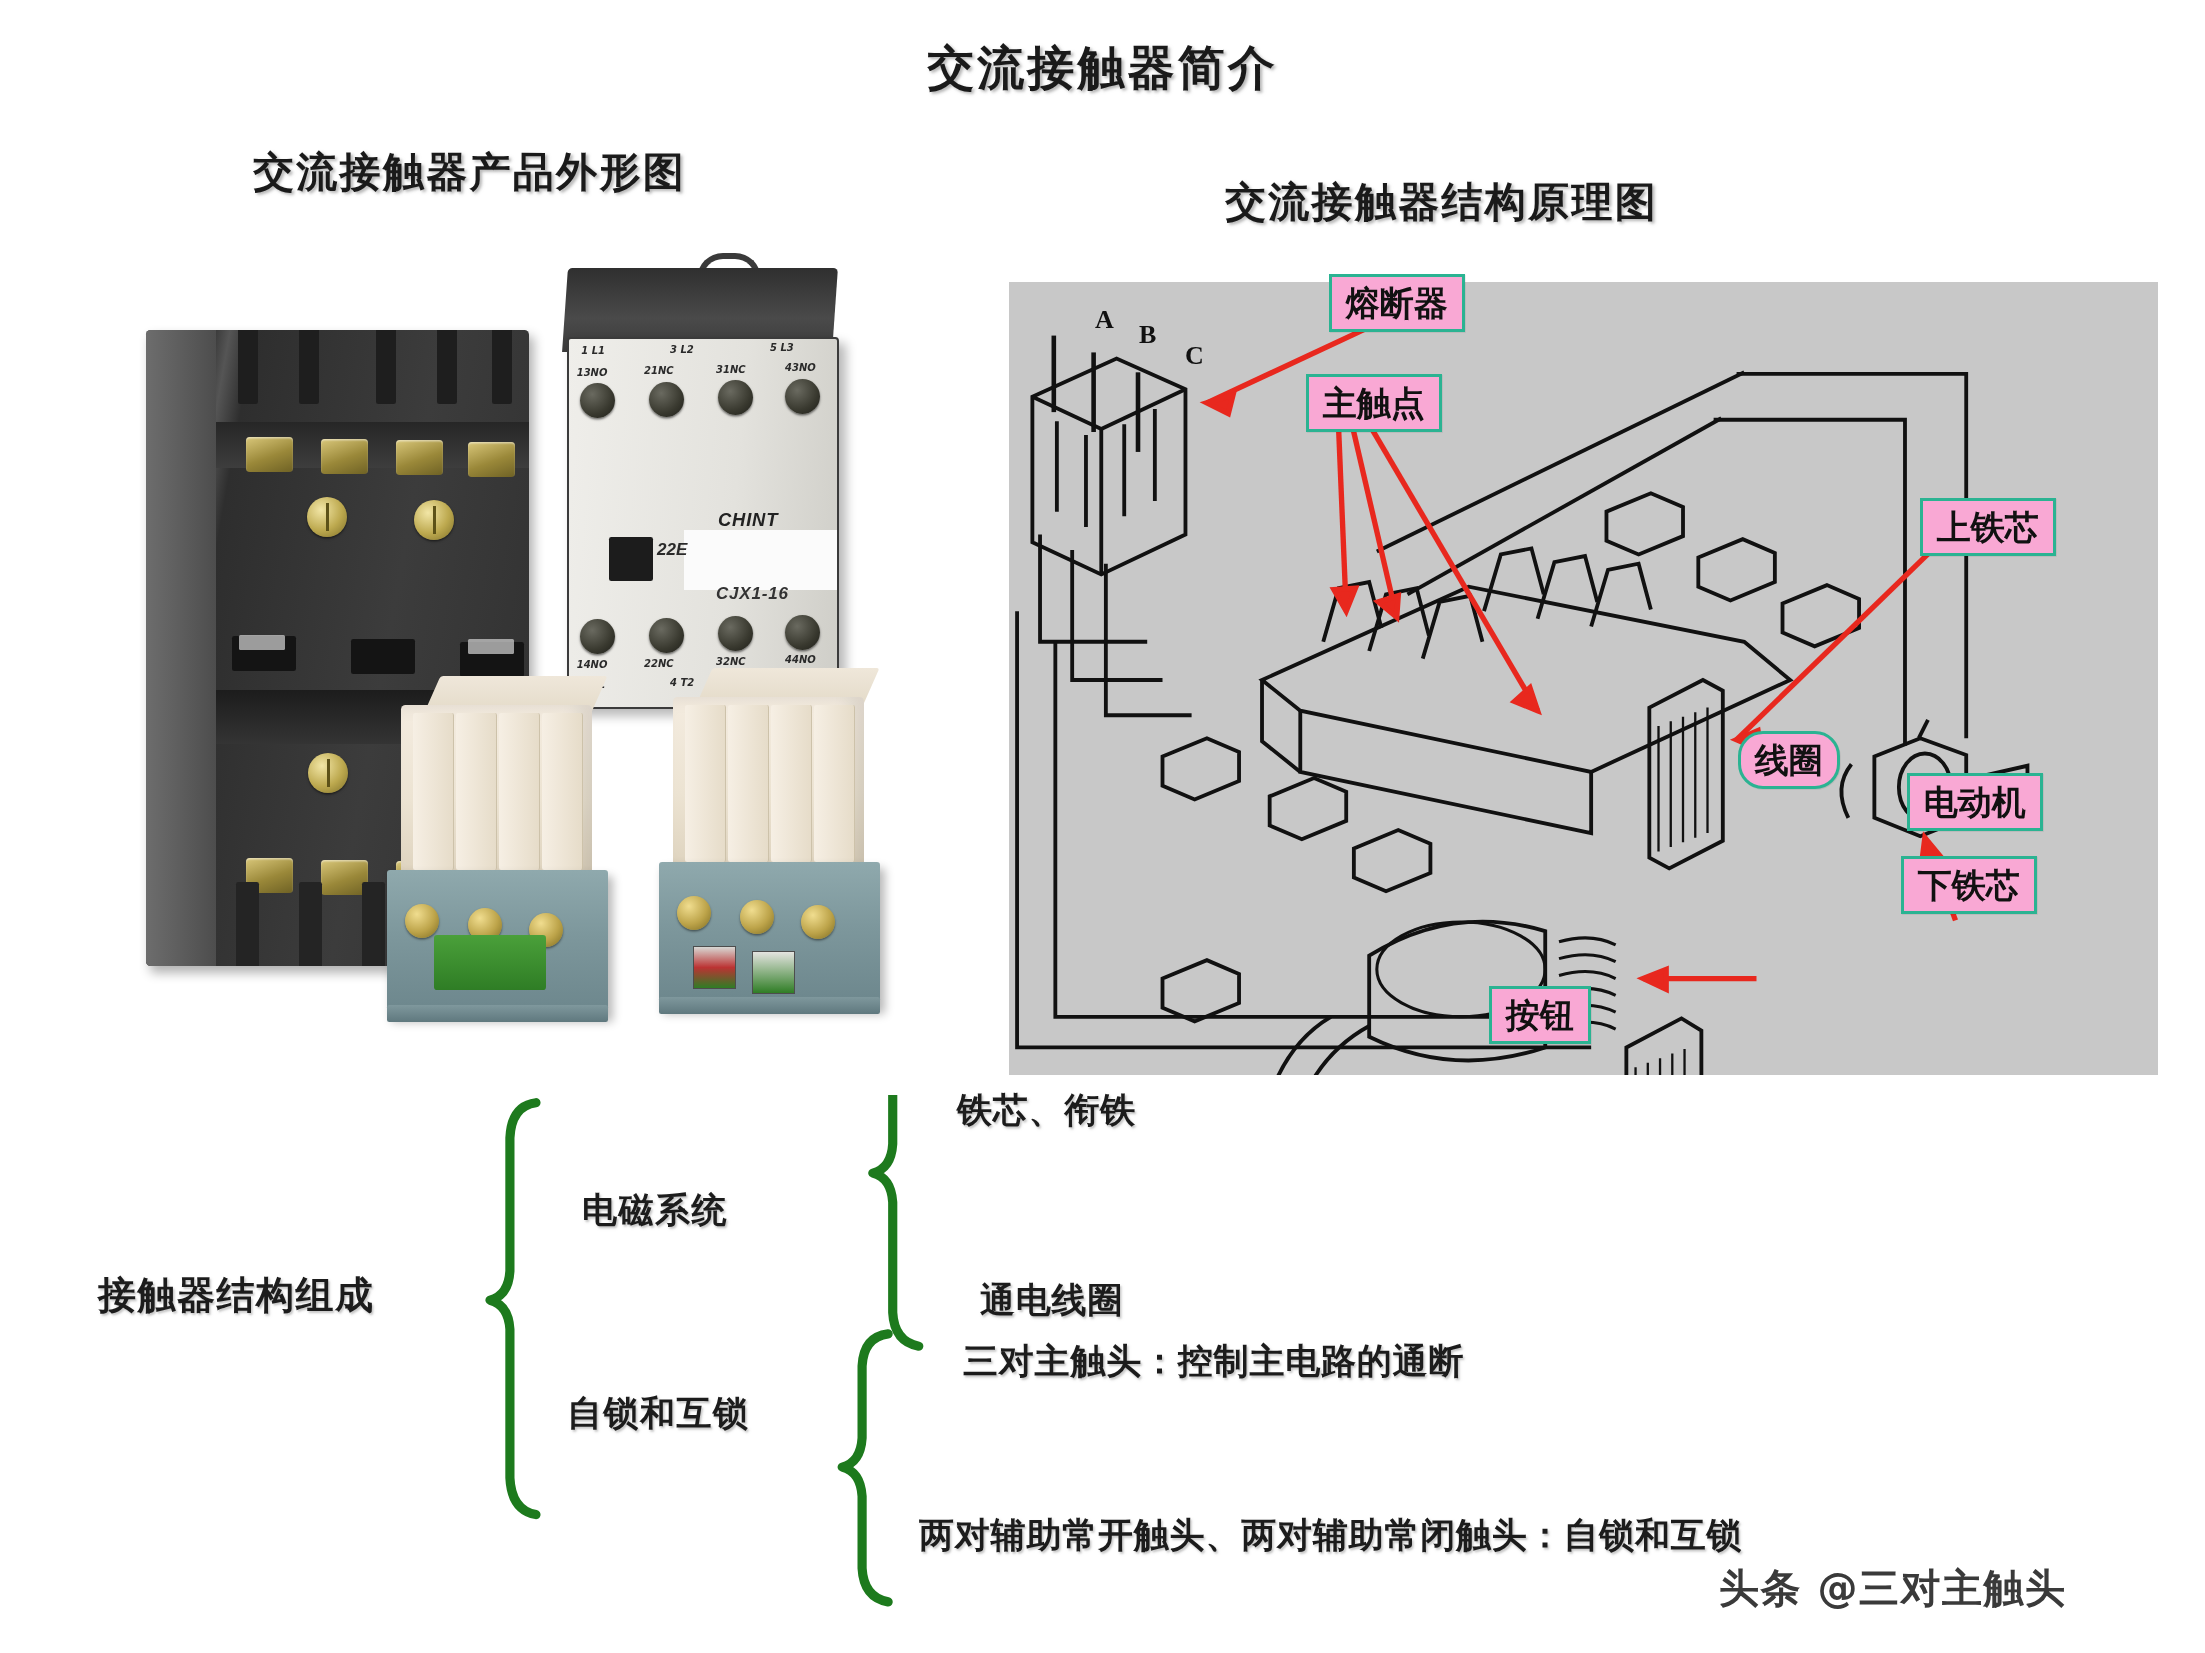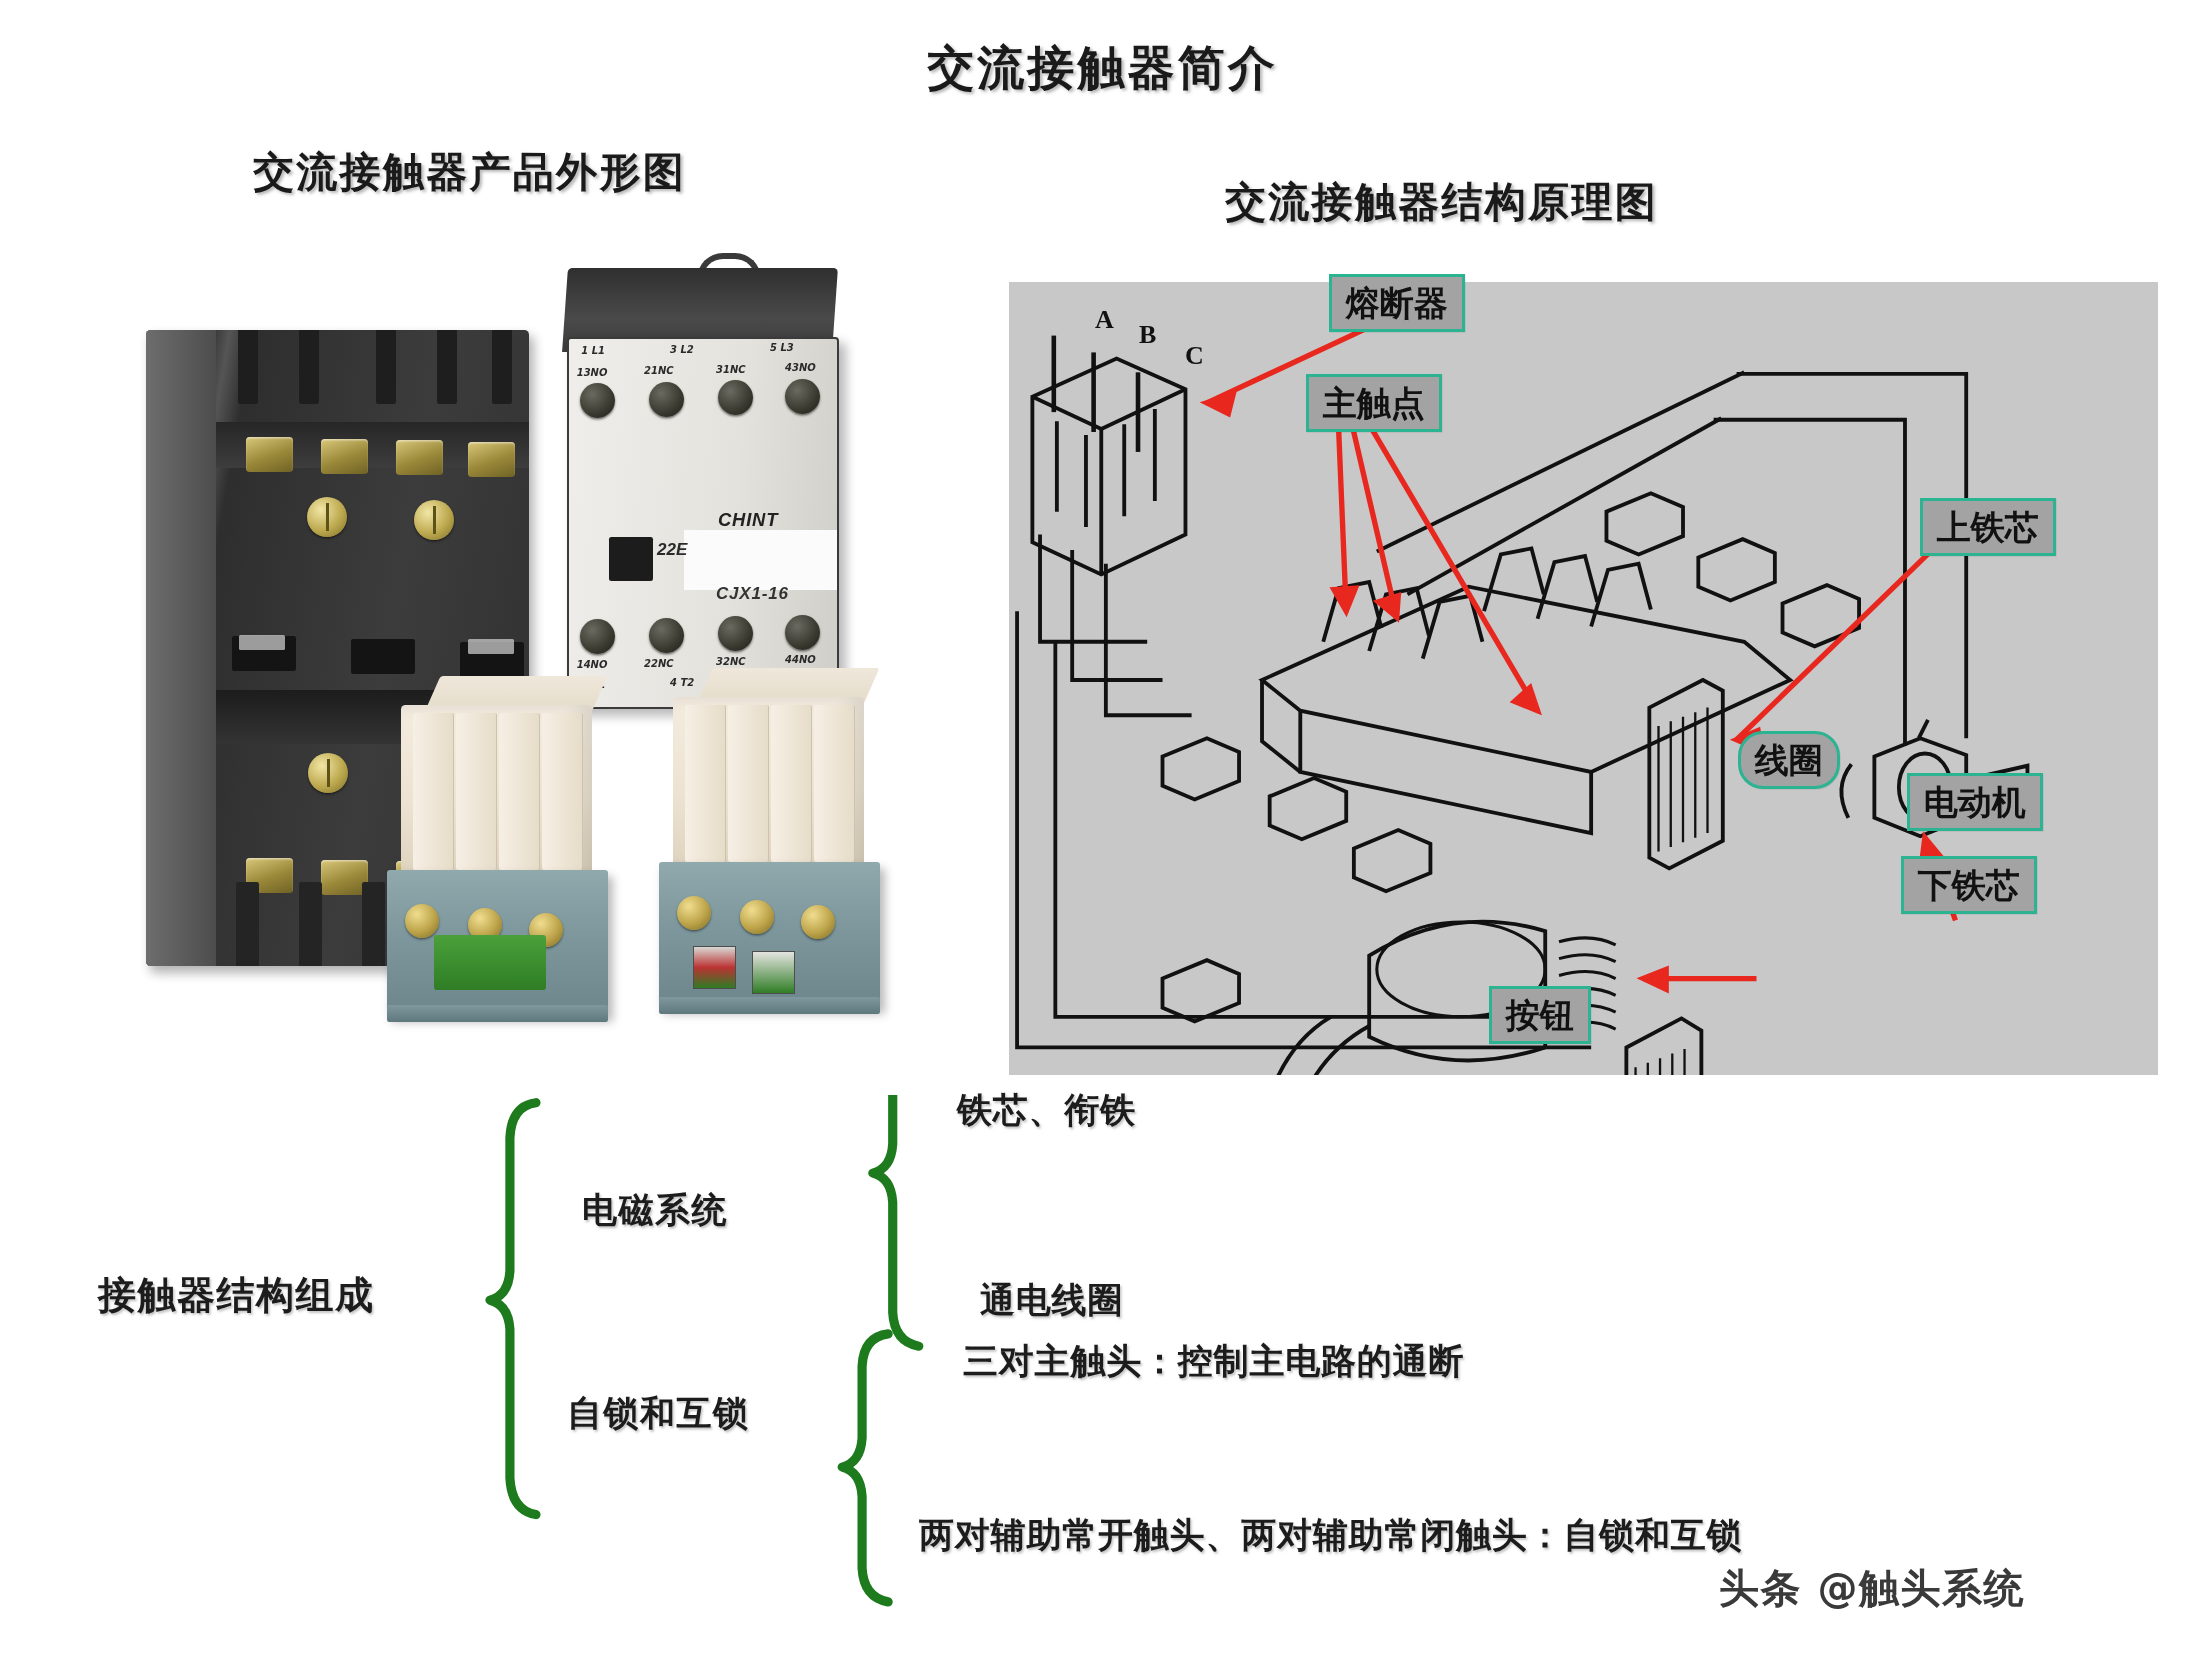--- a/index.html
+++ b/index.html
@@ -168,21 +168,21 @@
   }
 
   
   .diagram{
     position:absolute;left:1009px;top:282px;width:1149px;height:793px;
     background:#c8c8c8;
   }
   .diagram svg{position:absolute;left:0;top:0;}
 
   .dlabel{
-    position:absolute;background:#a3a3a3;border:3.1px solid #2bb392;
+    position:absolute;background:#f9a8d4;border:3.1px solid #2bb392;
     font-size:34px;font-weight:bold;color:#111;
     padding:6.1px 13.8px;white-space:nowrap;line-height:1.18;
     box-shadow:0.8px 0.8px 0 rgba(0,0,0,.08);
   }
   .lbl-fuse   {left:1329px;top:274px;}
   .lbl-contact{left:1306px;top:374px;}
   .lbl-upcore {left:1920px;top:498px;}
   .lbl-coil   {left:1738px;top:731px;border-radius:25px;}
   .lbl-motor  {left:1907px;top:773px;}
   .lbl-downcore{left:1901px;top:856px;}
@@ -485,15 +485,15 @@
     <div class="tnode t-root">接触器结构组成</div>
     <div class="tnode t-emag">电磁系统</div>
     <div class="tnode t-contact">自锁和互锁</div>
 
     <div class="tleaf l-core">铁芯、衔铁</div>
     <div class="tleaf l-coil">通电线圈</div>
     <div class="tleaf l-main">三对主触头：控制主电路的通断</div>
     <div class="tleaf l-aux">两对辅助常开触头、两对辅助常闭触头：自锁和互锁</div>
   </div>
 
-  <div class="watermark">头条 @触头系统</div>
+  <div class="watermark">头条 @三对主触头</div>
 </div>
 
 
 </body></html>

